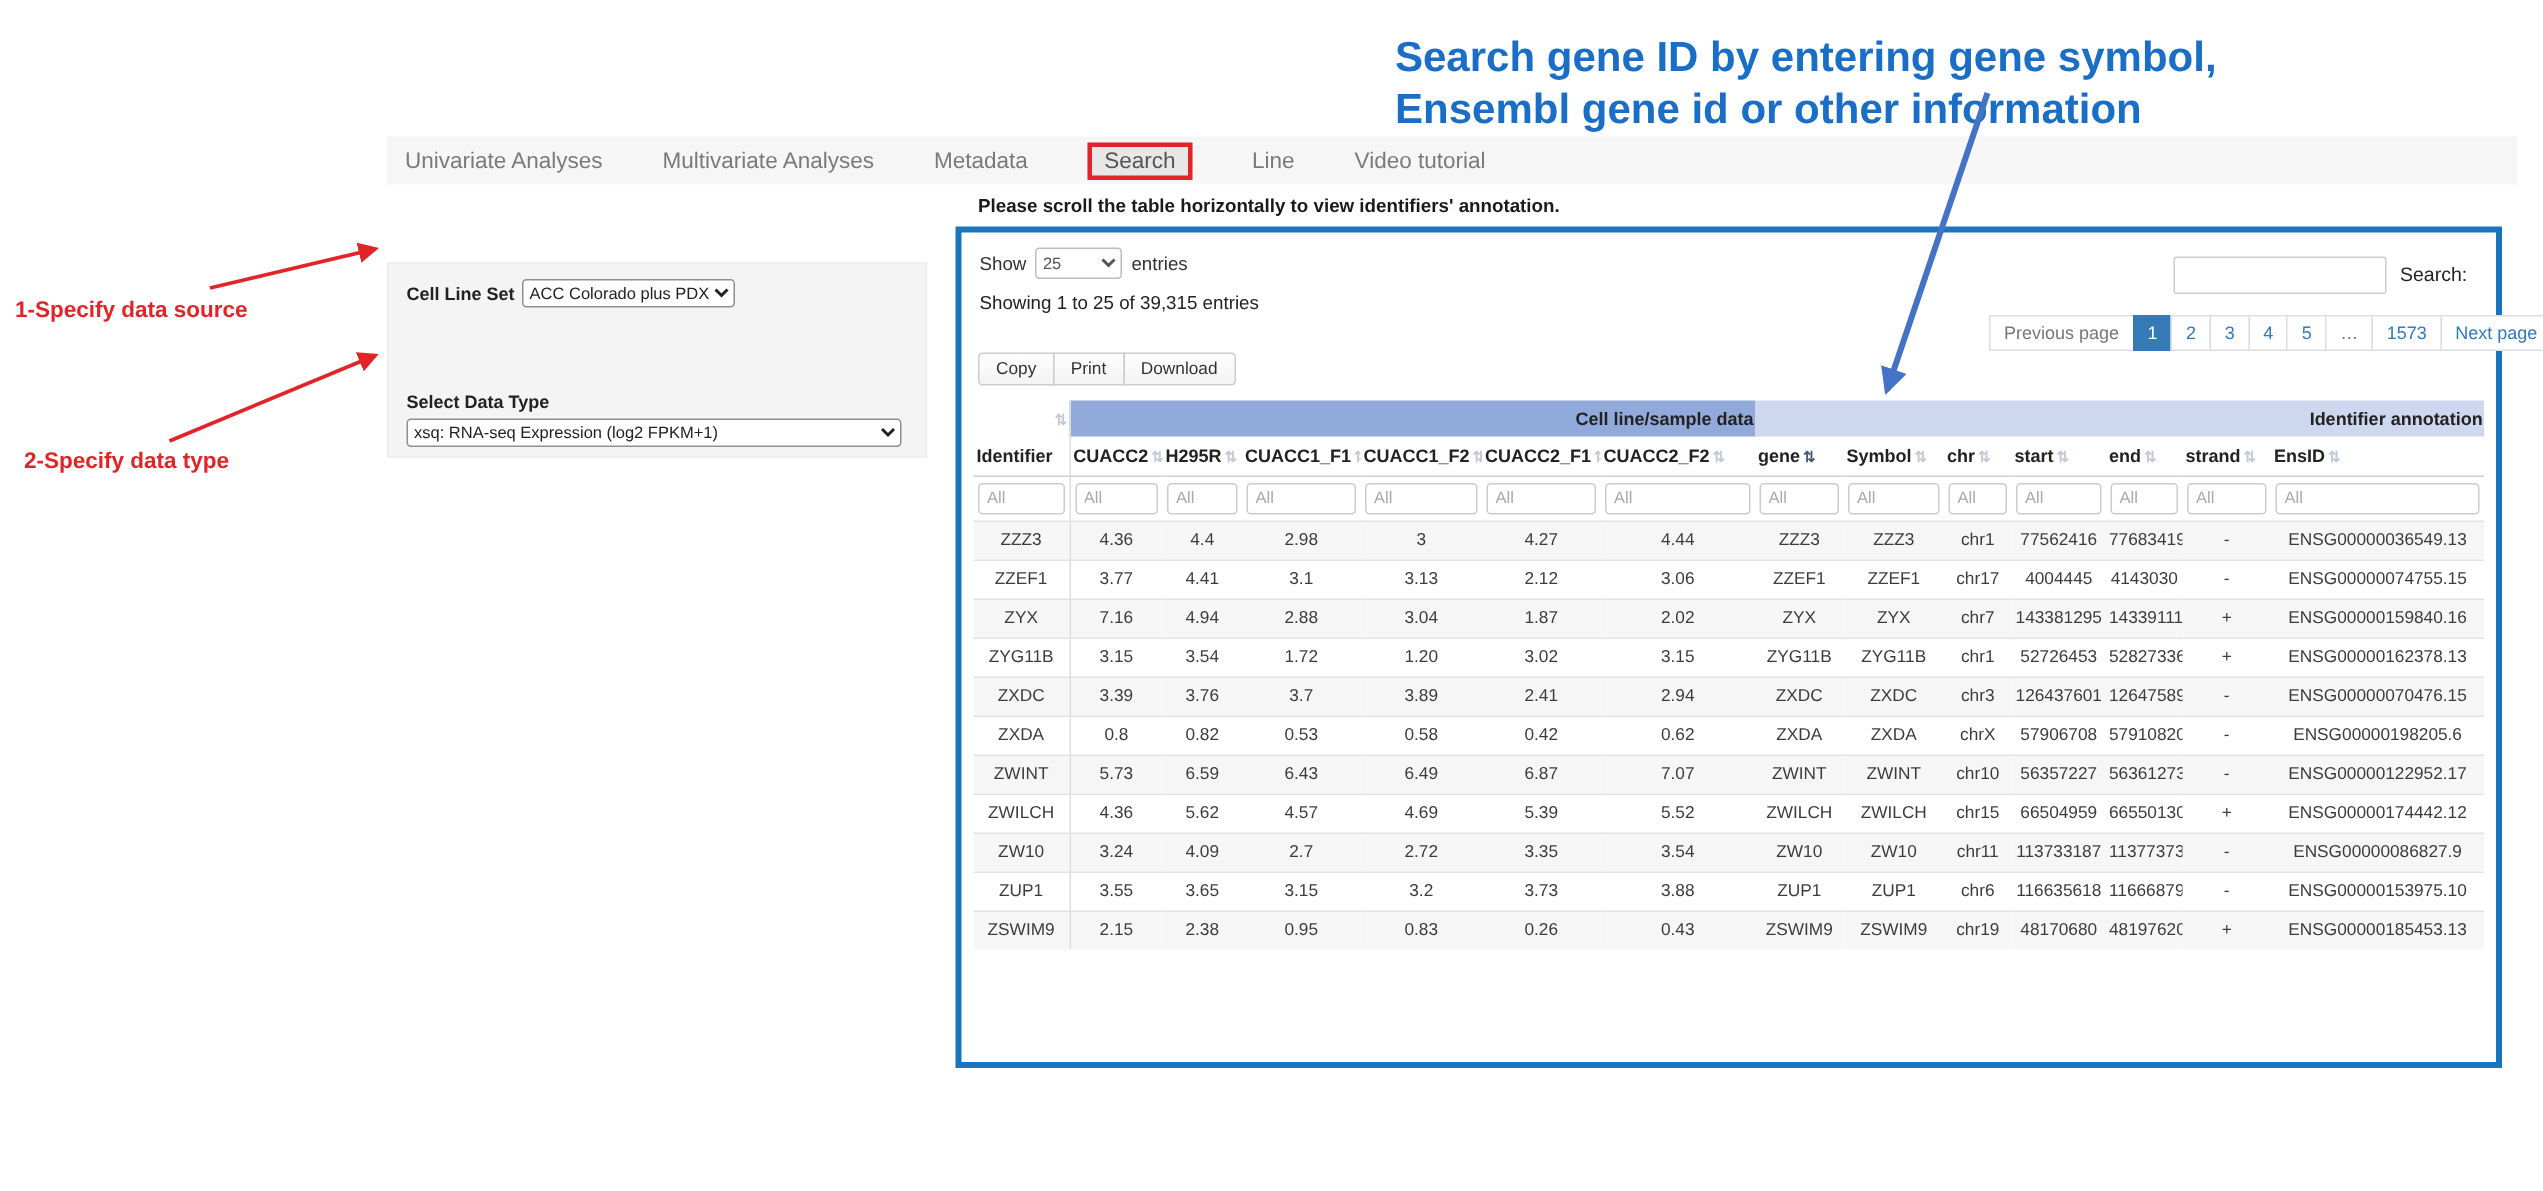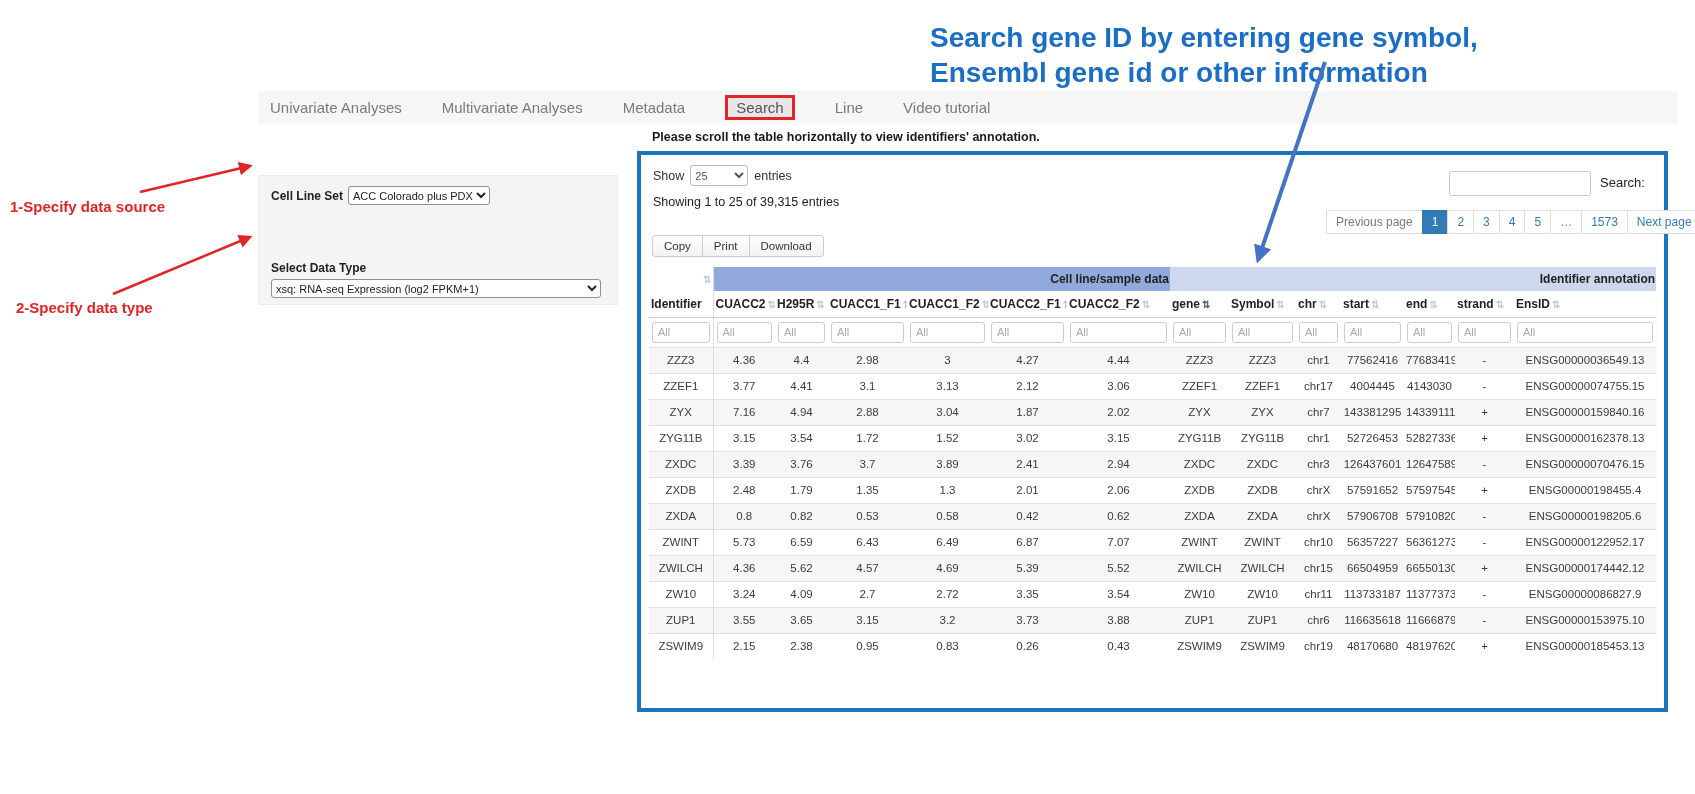--- a/index.html
+++ b/index.html
@@ -252,21 +252,21 @@
           <td>143381295</td>
           <td>143391111</td>
           <td>+</td>
           <td>ENSG00000159840.16</td>
         </tr>
         <tr>
           <td class="first-col">ZYG11B</td>
           <td>3.15</td>
           <td>3.54</td>
           <td>1.72</td>
-          <td>1.52</td>
+          <td>1.20</td>
           <td>3.02</td>
           <td>3.15</td>
           <td>ZYG11B</td>
           <td>ZYG11B</td>
           <td>chr1</td>
           <td>52726453</td>
           <td>52827336</td>
           <td>+</td>
           <td>ENSG00000162378.13</td>
         </tr>
@@ -278,36 +278,20 @@
           <td>3.89</td>
           <td>2.41</td>
           <td>2.94</td>
           <td>ZXDC</td>
           <td>ZXDC</td>
           <td>chr3</td>
           <td>126437601</td>
           <td>126475891</td>
           <td>-</td>
           <td>ENSG00000070476.15</td>
-        </tr>
-        <tr>
-          <td class="first-col">ZXDB</td>
-          <td>2.48</td>
-          <td>1.79</td>
-          <td>1.35</td>
-          <td>1.3</td>
-          <td>2.01</td>
-          <td>2.06</td>
-          <td>ZXDB</td>
-          <td>ZXDB</td>
-          <td>chrX</td>
-          <td>57591652</td>
-          <td>57597545</td>
-          <td>+</td>
-          <td>ENSG00000198455.4</td>
         </tr>
         <tr>
           <td class="first-col">ZXDA</td>
           <td>0.8</td>
           <td>0.82</td>
           <td>0.53</td>
           <td>0.58</td>
           <td>0.42</td>
           <td>0.62</td>
           <td>ZXDA</td>

